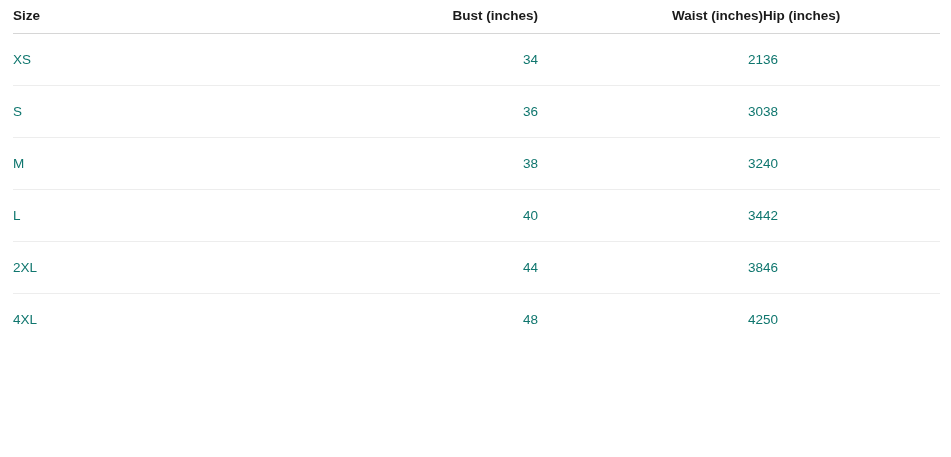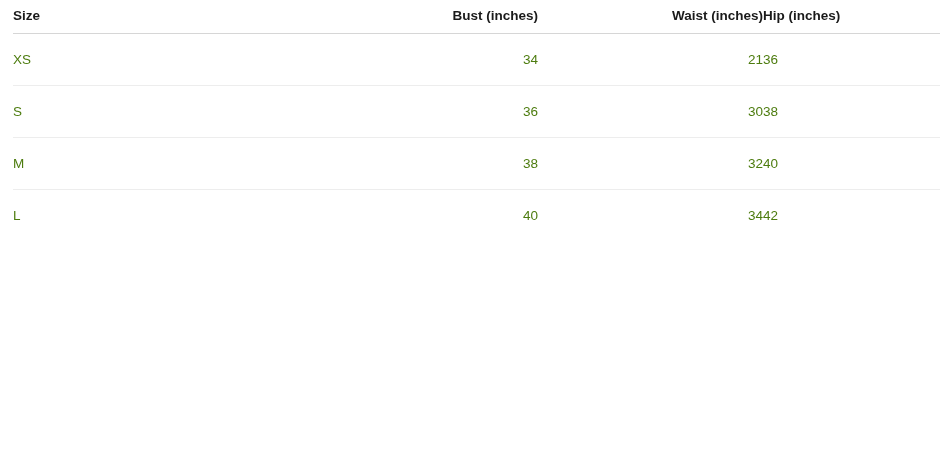--- a/index.html
+++ b/index.html
@@ -33,21 +33,21 @@
     color: #1a1a1a;
     padding: 8px 0 10px 0;
     border-bottom: 1.5px solid #d6d6d6;
     white-space: nowrap;
     vertical-align: bottom;
   }
 
   table.size-chart tbody td {
     font-size: 13.5px;
     font-weight: normal;
-    color: #4d7c0f;
+    color: #0f766e;
     height: 52px;
     padding: 0;
     border-bottom: 1px solid #ededed;
     white-space: nowrap;
     vertical-align: middle;
   }
 
   table.size-chart tbody tr:last-child td {
     border-bottom: none;
   }
@@ -89,15 +89,27 @@
         <td class="col-bust">38</td>
         <td class="col-waist">32</td>
         <td class="col-hip">40</td>
       </tr>
       <tr>
         <td class="col-size">L</td>
         <td class="col-bust">40</td>
         <td class="col-waist">34</td>
         <td class="col-hip">42</td>
       </tr>
+      <tr>
+        <td class="col-size">2XL</td>
+        <td class="col-bust">44</td>
+        <td class="col-waist">38</td>
+        <td class="col-hip">46</td>
+      </tr>
+      <tr>
+        <td class="col-size">4XL</td>
+        <td class="col-bust">48</td>
+        <td class="col-waist">42</td>
+        <td class="col-hip">50</td>
+      </tr>
     </tbody>
   </table>
 </div>
 
 </body></html>

